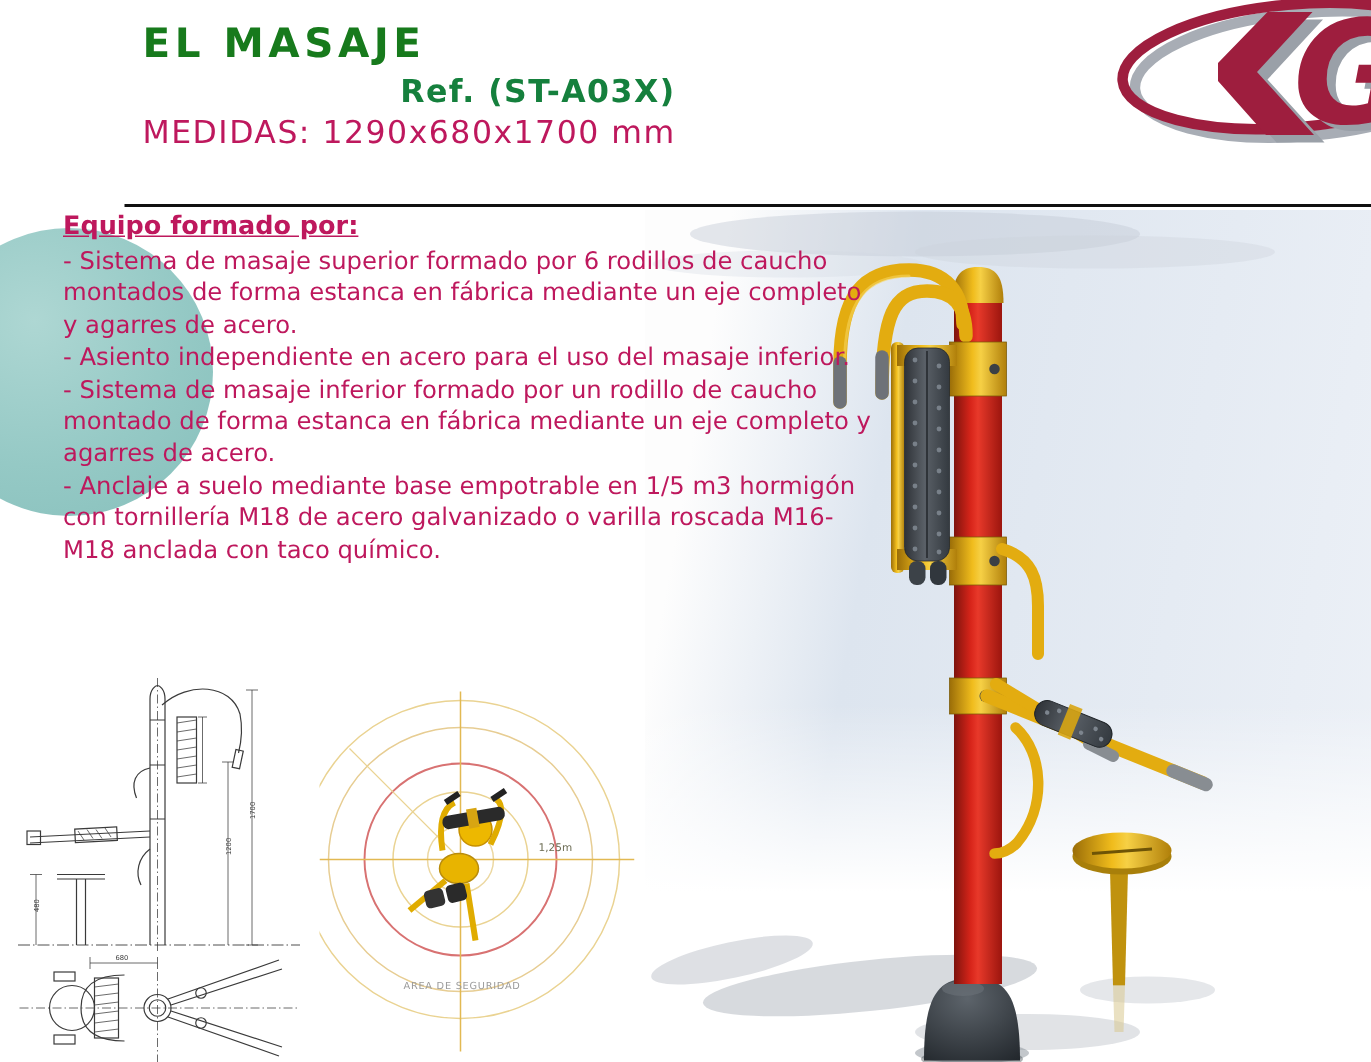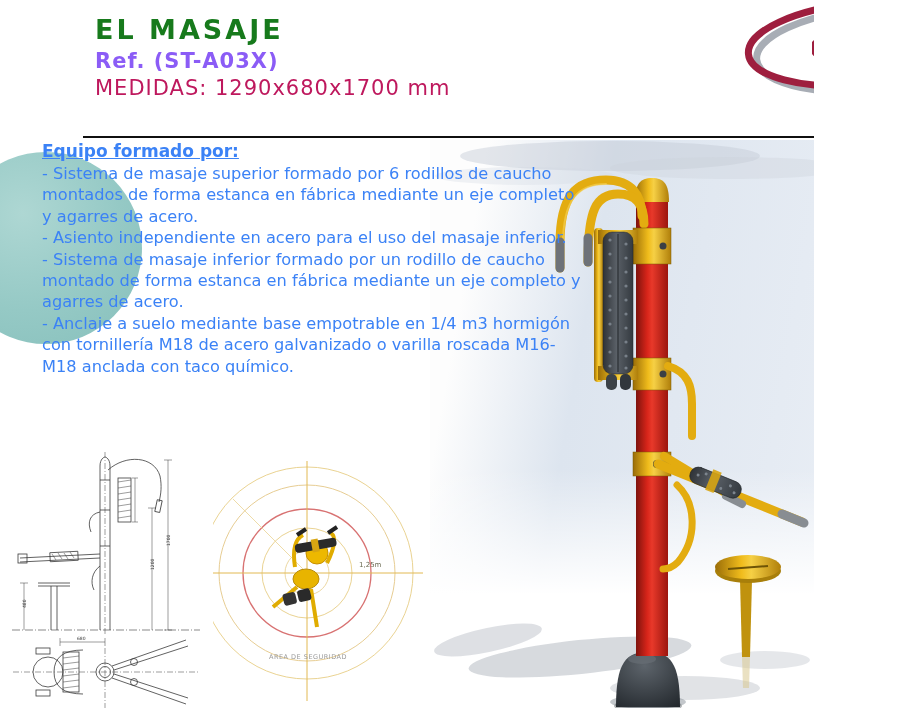--- a/index.html
+++ b/index.html
@@ -1,36 +1,36 @@
 <!DOCTYPE html>
 <html><head>
 <meta charset="utf-8">
 <style>
   html,body{margin:0;padding:0;background:#fff;}
-  .page{position:relative;width:814px;height:708px;overflow:hidden;background:#ffffff;
+  .page{position:relative;width:914px;height:708px;overflow:hidden;background:#ffffff;
         font-family:"DejaVu Sans",sans-serif;}
 
   
   .teal-circle{position:absolute;left:-50px;top:152px;width:192px;height:192px;border-radius:50%;
     background:radial-gradient(circle at 38% 32%, #aed7d3 0%, #95c9c5 55%, #86bfbb 100%);z-index:1;}
 
   
   .header{position:absolute;left:95px;top:14px;z-index:4;}
   .title{color:#177a1c;font-size:27px;font-weight:bold;letter-spacing:3px;line-height:1.15;}
-  .ref{color:#8b5cf6;font-size:21px;font-weight:bold;letter-spacing:1px;margin-top:4px;}
+  .ref{color:#15803d;font-size:21px;font-weight:bold;letter-spacing:1px;margin-top:4px;text-align:right;}
   .medidas{color:#be185d;font-size:21px;font-weight:normal;letter-spacing:1px;margin-top:3px;}
 
   
   .logo{position:absolute;left:742px;top:-8px;width:200px;height:110px;z-index:5;}
 
   
   .rule{position:absolute;left:83px;top:136px;width:831px;height:2px;background:#101010;z-index:6;}
 
   
-  .specs{position:absolute;left:42px;top:141px;width:540px;z-index:5;color:#3b82f6;}
+  .specs{position:absolute;left:42px;top:141px;width:540px;z-index:5;color:#be185d;}
   .specs-heading{font-size:17px;font-weight:bold;text-decoration:underline;margin:0 0 2px 0;}
   .spec-item{margin:0;font-size:16.2px;line-height:21.4px;}
 
   
   .render{position:absolute;left:430px;top:140px;width:484px;height:568px;z-index:2;
     background:
       linear-gradient(to bottom, rgba(255,255,255,0) 58%, #ffffff 80%),
       linear-gradient(100deg, #fdfdfd 10%, #dde5ef 32%, #e5ebf3 68%, #edf1f7 100%);}
   .render svg{position:absolute;left:0;top:0;}
 
@@ -68,21 +68,21 @@
     </g>
   </svg>
 
   <div class="rule"></div>
 
   <div class="specs">
     <p class="specs-heading">Equipo formado por:</p>
     <p class="spec-item">- Sistema de masaje superior formado por 6 rodillos de caucho montados de forma estanca en fábrica mediante un eje completo y agarres de acero.</p>
     <p class="spec-item">- Asiento independiente en acero para el uso del masaje inferior.</p>
     <p class="spec-item">- Sistema de masaje inferior formado por un rodillo de caucho montado de forma estanca en fábrica mediante un eje completo y agarres de acero.</p>
-    <p class="spec-item">- Anclaje a suelo mediante base empotrable en 1/4 m3 hormigón con tornillería M18 de acero galvanizado o varilla roscada M16-M18 anclada con taco químico.</p>
+    <p class="spec-item">- Anclaje a suelo mediante base empotrable en 1/5 m3 hormigón con tornillería M18 de acero galvanizado o varilla roscada M16-M18 anclada con taco químico.</p>
   </div>
 
   <div class="render">
     <svg width="484" height="568" viewBox="0 0 484 568" xmlns="http://www.w3.org/2000/svg">
       <defs>
         <linearGradient id="redGrad" x1="0" y1="0" x2="1" y2="0">
           <stop offset="0" stop-color="#7e130d"></stop>
             <stop offset="0.35" stop-color="#d8251a"></stop>
           <stop offset="0.5" stop-color="#e8392a"></stop>
             <stop offset="1" stop-color="#9c150e"></stop>

